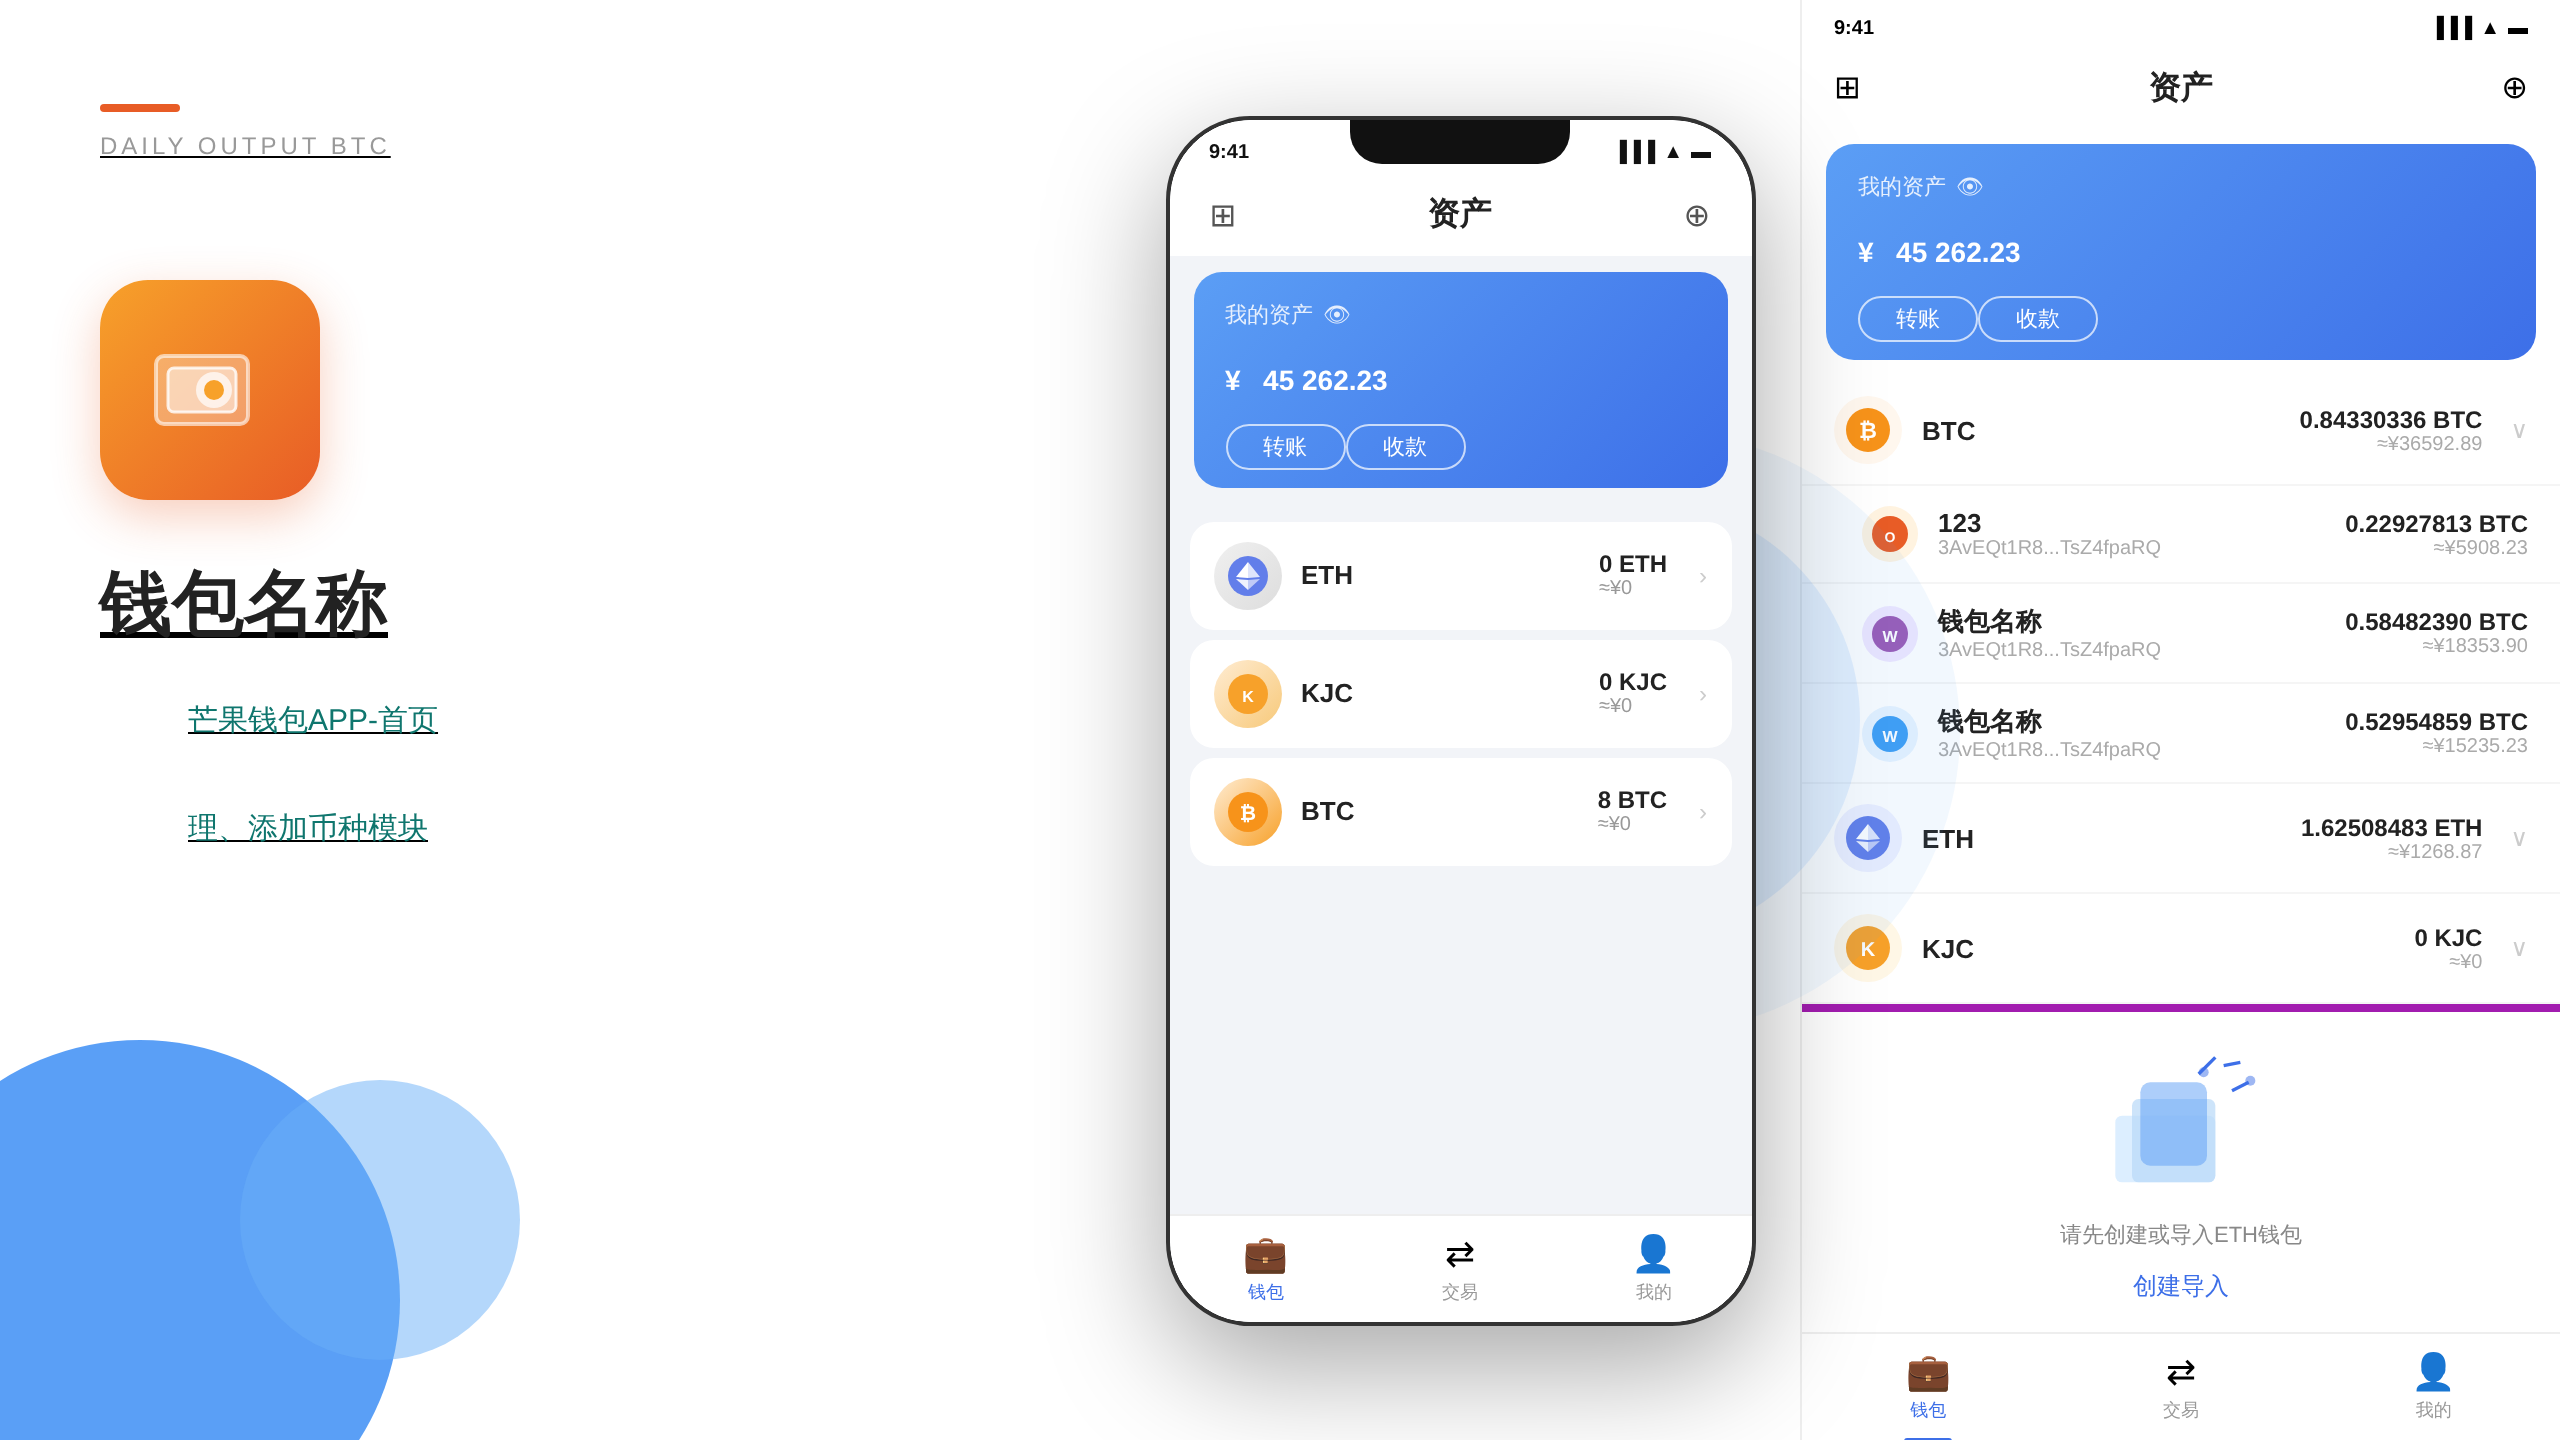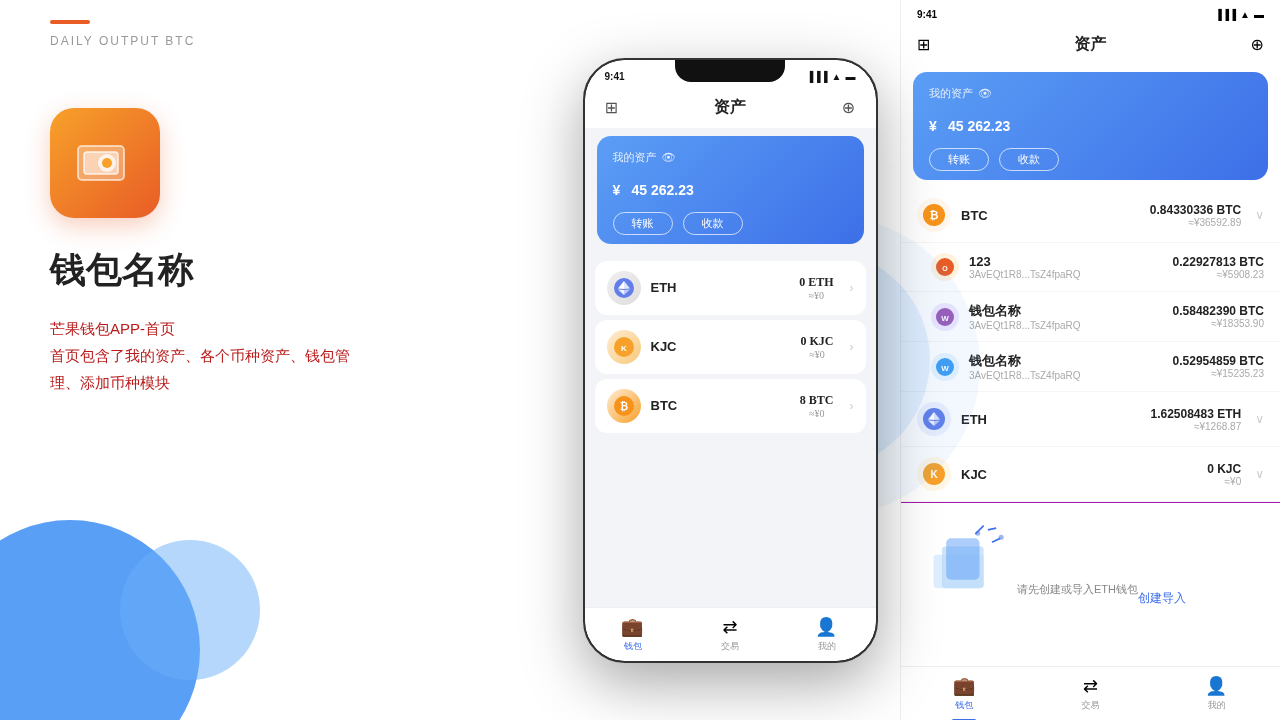--- a/index.html
+++ b/index.html
@@ -13,22 +13,23 @@
     }
 
     
     .left-panel {
       width: 560px;
       height: 720px;
       background: #fff;
       position: relative;
       display: flex;
       flex-direction: column;
-      padding: 20px 50px;
+      padding: 52px 50px;
       overflow: hidden;
+      text-decoration: underline;
     }
     .left-panel .brand-line {
       width: 40px;
       height: 4px;
       background: #e85c26;
       margin-bottom: 10px;
       border-radius: 2px;
     }
     .left-panel .brand-sub {
       font-size: 12px;
@@ -52,22 +53,23 @@
       height: 70px;
     }
     .app-title {
       font-size: 36px;
       font-weight: 700;
       color: #222;
       margin-bottom: 20px;
     }
     .app-desc {
       font-size: 15px;
-      color: #b91c1c;
+      color: #0f766e;
       line-height: 1.8;
+      margin-left: 44px;
     }
     .blue-blob {
       position: absolute;
       bottom: -60px;
       left: -60px;
       width: 260px;
       height: 260px;
       background: #3d8ef5;
       border-radius: 50%;
       opacity: 0.85;
@@ -190,21 +192,20 @@
       font-size: 26px;
       font-weight: 700;
       margin-bottom: 10px;
     }
     .asset-card .card-amount span {
       font-size: 14px;
       margin-right: 4px;
     }
     .card-actions {
       display: flex;
-      gap: 10px;
     }
     .card-btn {
       border: 1px solid rgba(255,255,255,0.7);
       background: transparent;
       color: #fff;
       border-radius: 14px;
       padding: 3px 18px;
       font-size: 11px;
       cursor: pointer;
     }
@@ -230,21 +231,21 @@
       display: flex;
       align-items: center;
       justify-content: center;
       font-size: 16px;
       flex-shrink: 0;
     }
     .coin-icon.eth { background: linear-gradient(135deg, #f0f0f0, #ddd); }
     .coin-icon.kjc { background: linear-gradient(135deg, #ffecd2, #f7c97a); }
     .coin-icon.btc { background: linear-gradient(135deg, #ffecd2, #f7a12a); }
     .coin-name { font-size: 13px; font-weight: 600; color: #222; }
-    .coin-right { margin-left: auto; text-align: center; font-family: Liberation Serif, serif; }
+    .coin-right { margin-left: auto; text-align: left; }
     .coin-amount { font-size: 12px; font-weight: 600; color: #222; }
     .coin-val { font-size: 10px; color: #999; }
     .coin-arrow { color: #ccc; font-size: 12px; margin-left: 6px; }
     
     .phone-bottom {
       height: 54px;
       background: #fff;
       display: flex;
       border-top: 1px solid #eee;
       flex-shrink: 0;
@@ -332,24 +333,24 @@
     .rp-coin-info { flex: 1; }
     .rp-coin-name { font-size: 13px; font-weight: 600; color: #222; }
     .rp-coin-addr { font-size: 10px; color: #aaa; }
     .rp-coin-right { text-align: right; }
     .rp-coin-amount { font-size: 12px; font-weight: 600; color: #222; }
     .rp-coin-val { font-size: 10px; color: #aaa; }
     .rp-coin-arrow { color: #ccc; font-size: 12px; margin-left: 4px; }
 
     .rp-empty-box {
       display: flex;
-      flex-direction: row;
-      align-items: flex-end;
+      flex-direction: column;
+      align-items: center;
       padding: 16px;
-      border-top: 1px solid #a21caf;
+      border-top: 4px solid #a21caf;
     }
     .rp-empty-img {
       width: 100px;
       height: 80px;
       margin-bottom: 8px;
     }
     .rp-empty-text { font-size: 11px; color: #888; margin-bottom: 10px; }
     .rp-empty-actions { display: flex; }
     .rp-empty-btn { font-size: 12px; color: #3d6fe8; cursor: pointer; text-decoration: none; }
 
@@ -423,21 +424,21 @@
       <rect x="8" y="18" width="46" height="34" rx="4" fill="rgba(255,255,255,0.3)" stroke="rgba(255,255,255,0.6)" stroke-width="2"></rect>
       <rect x="14" y="24" width="34" height="22" rx="3" fill="rgba(255,255,255,0.5)" stroke="rgba(255,255,255,0.8)" stroke-width="1.5"></rect>
       <ellipse cx="37" cy="35" rx="9" ry="9" fill="white" opacity="0.7"></ellipse>
       <ellipse cx="37" cy="35" rx="5" ry="5" fill="#f7a12a"></ellipse>
     </svg>
   </div>
 
   <div class="app-title">钱包名称</div>
   <div class="app-desc">
     <span>芒果钱包APP-首页</span><br>
-    <span>首页包含了我的资产、各个币种资产、钱包管</span><br>
+    <br>
     <span>理、添加币种模块</span>
   </div>
 
   <div class="blue-blob"></div>
   <div class="blue-blob2"></div>
 </div>
 
 <div class="phone-wrap">
   <div class="phone-circle"></div>
   <div class="phone-circle2"></div>

